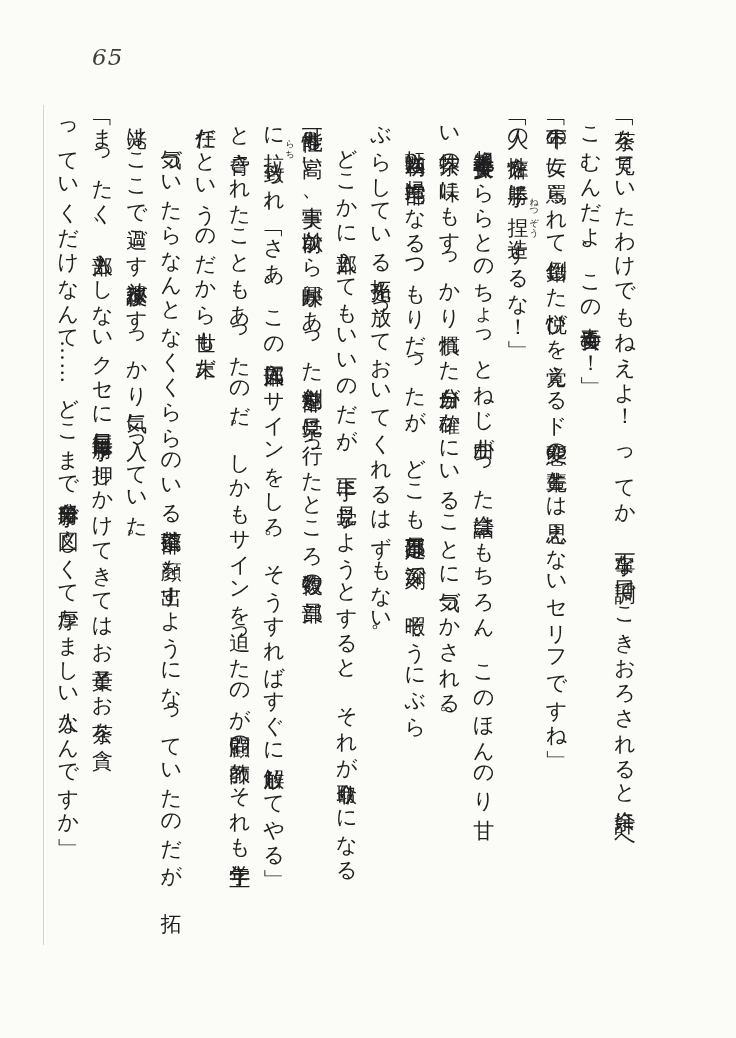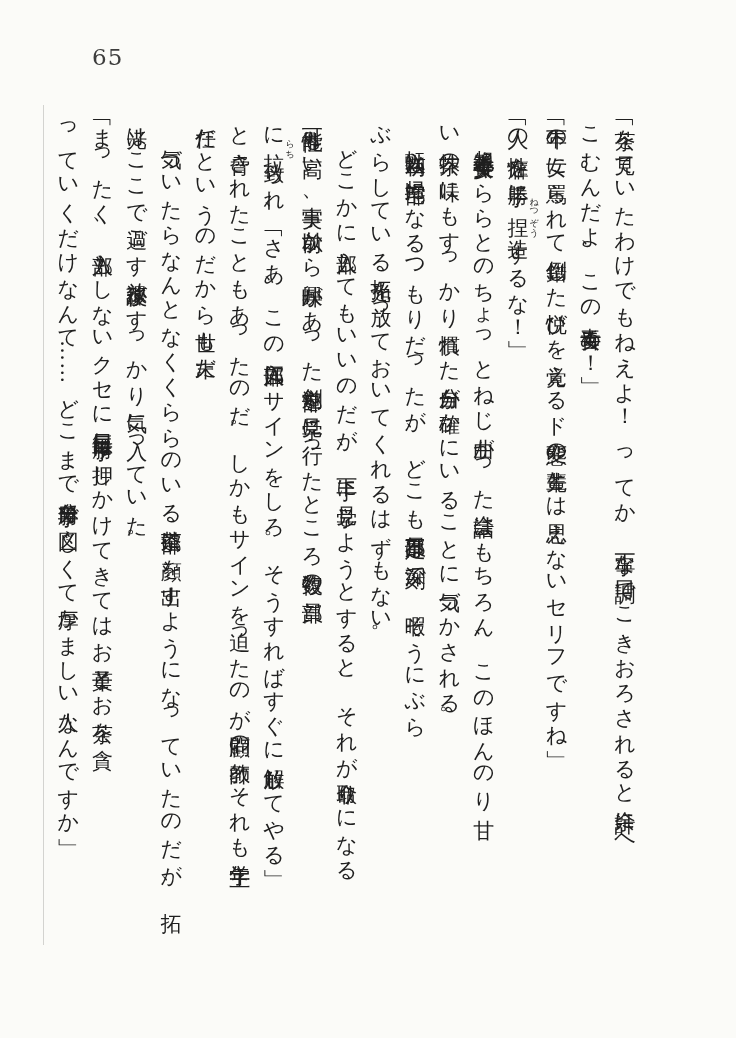--- a/index.html
+++ b/index.html
@@ -22,20 +22,21 @@
   }
   .page {
     position: absolute;
     inset: 0;
   }
   .page-number {
     position: absolute;
     left: 92px;
     top: 44px;
     font-size: 23px;
+    font-style: italic;
     color: var(--page-number);
     letter-spacing: 1px;
   }
   .gutter-line {
     position: absolute;
     left: 43px;
     top: 105px;
     width: 1px;
     height: 840px;
     background: var(--gutter-line);

